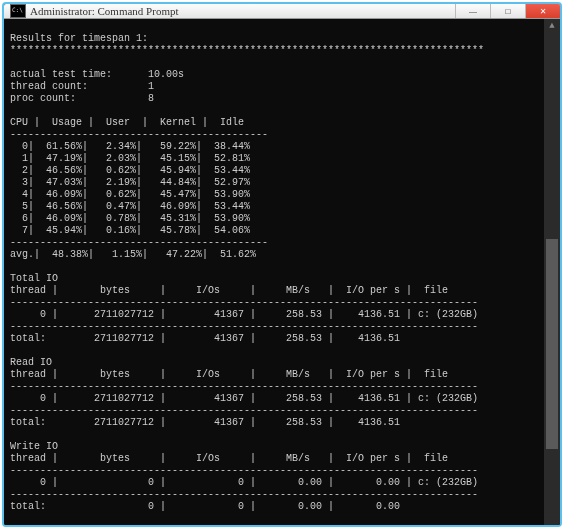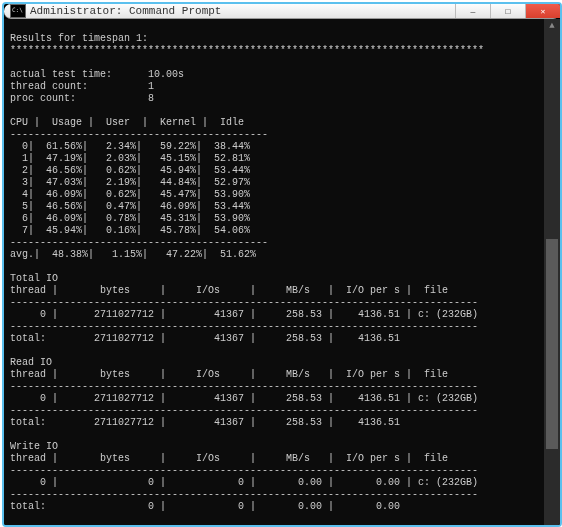--- a/index.html
+++ b/index.html
@@ -20,24 +20,23 @@
     display: flex;
     flex-direction: column;
     overflow: hidden;
   }
   .titlebar {
     height: 22px;
     background: linear-gradient(#fdfdfd, #e5e5e5);
     border-bottom: 1px solid #999;
     display: flex;
     align-items: center;
-    font-family: Liberation Mono, monospace;
+    font-family: Liberation Serif, serif;
     font-size: 11px;
     color: #333;
-    border-radius: 7px;
   }
   .title-icon {
     width: 14px;
     height: 12px;
     margin: 0 4px 0 6px;
     background: #000;
     border: 1px solid #666;
     position: relative;
   }
   .title-icon::after {

